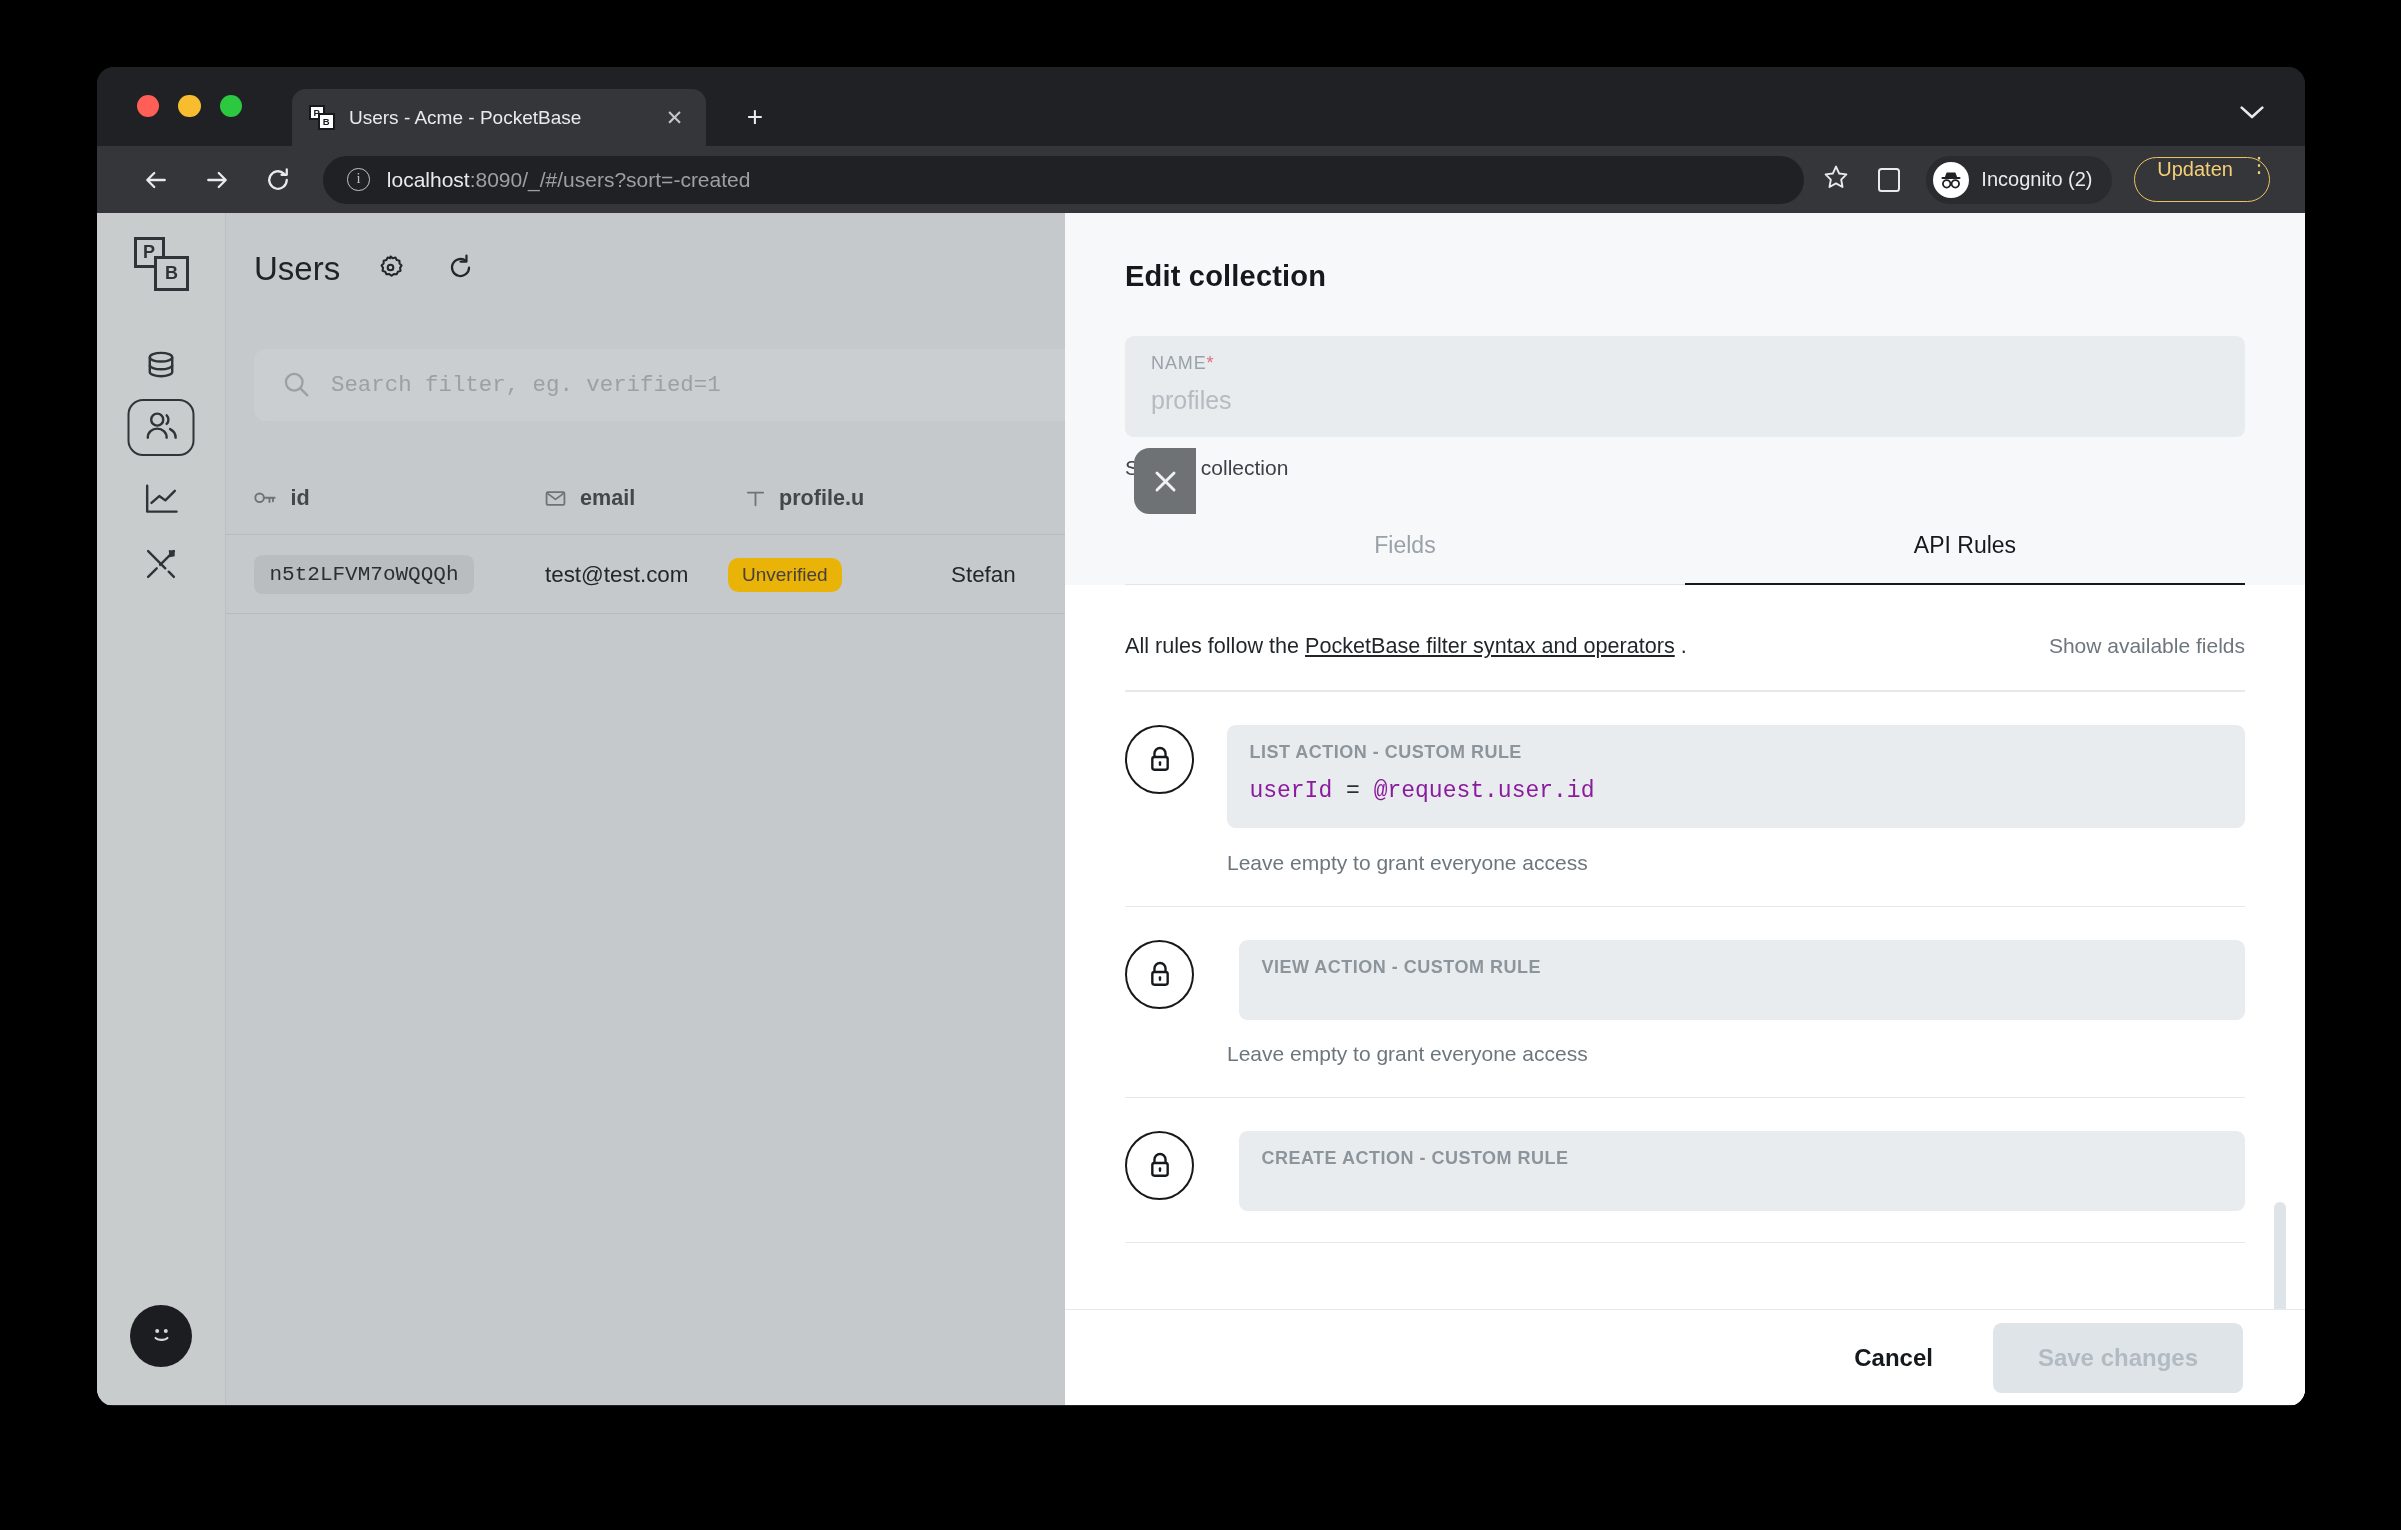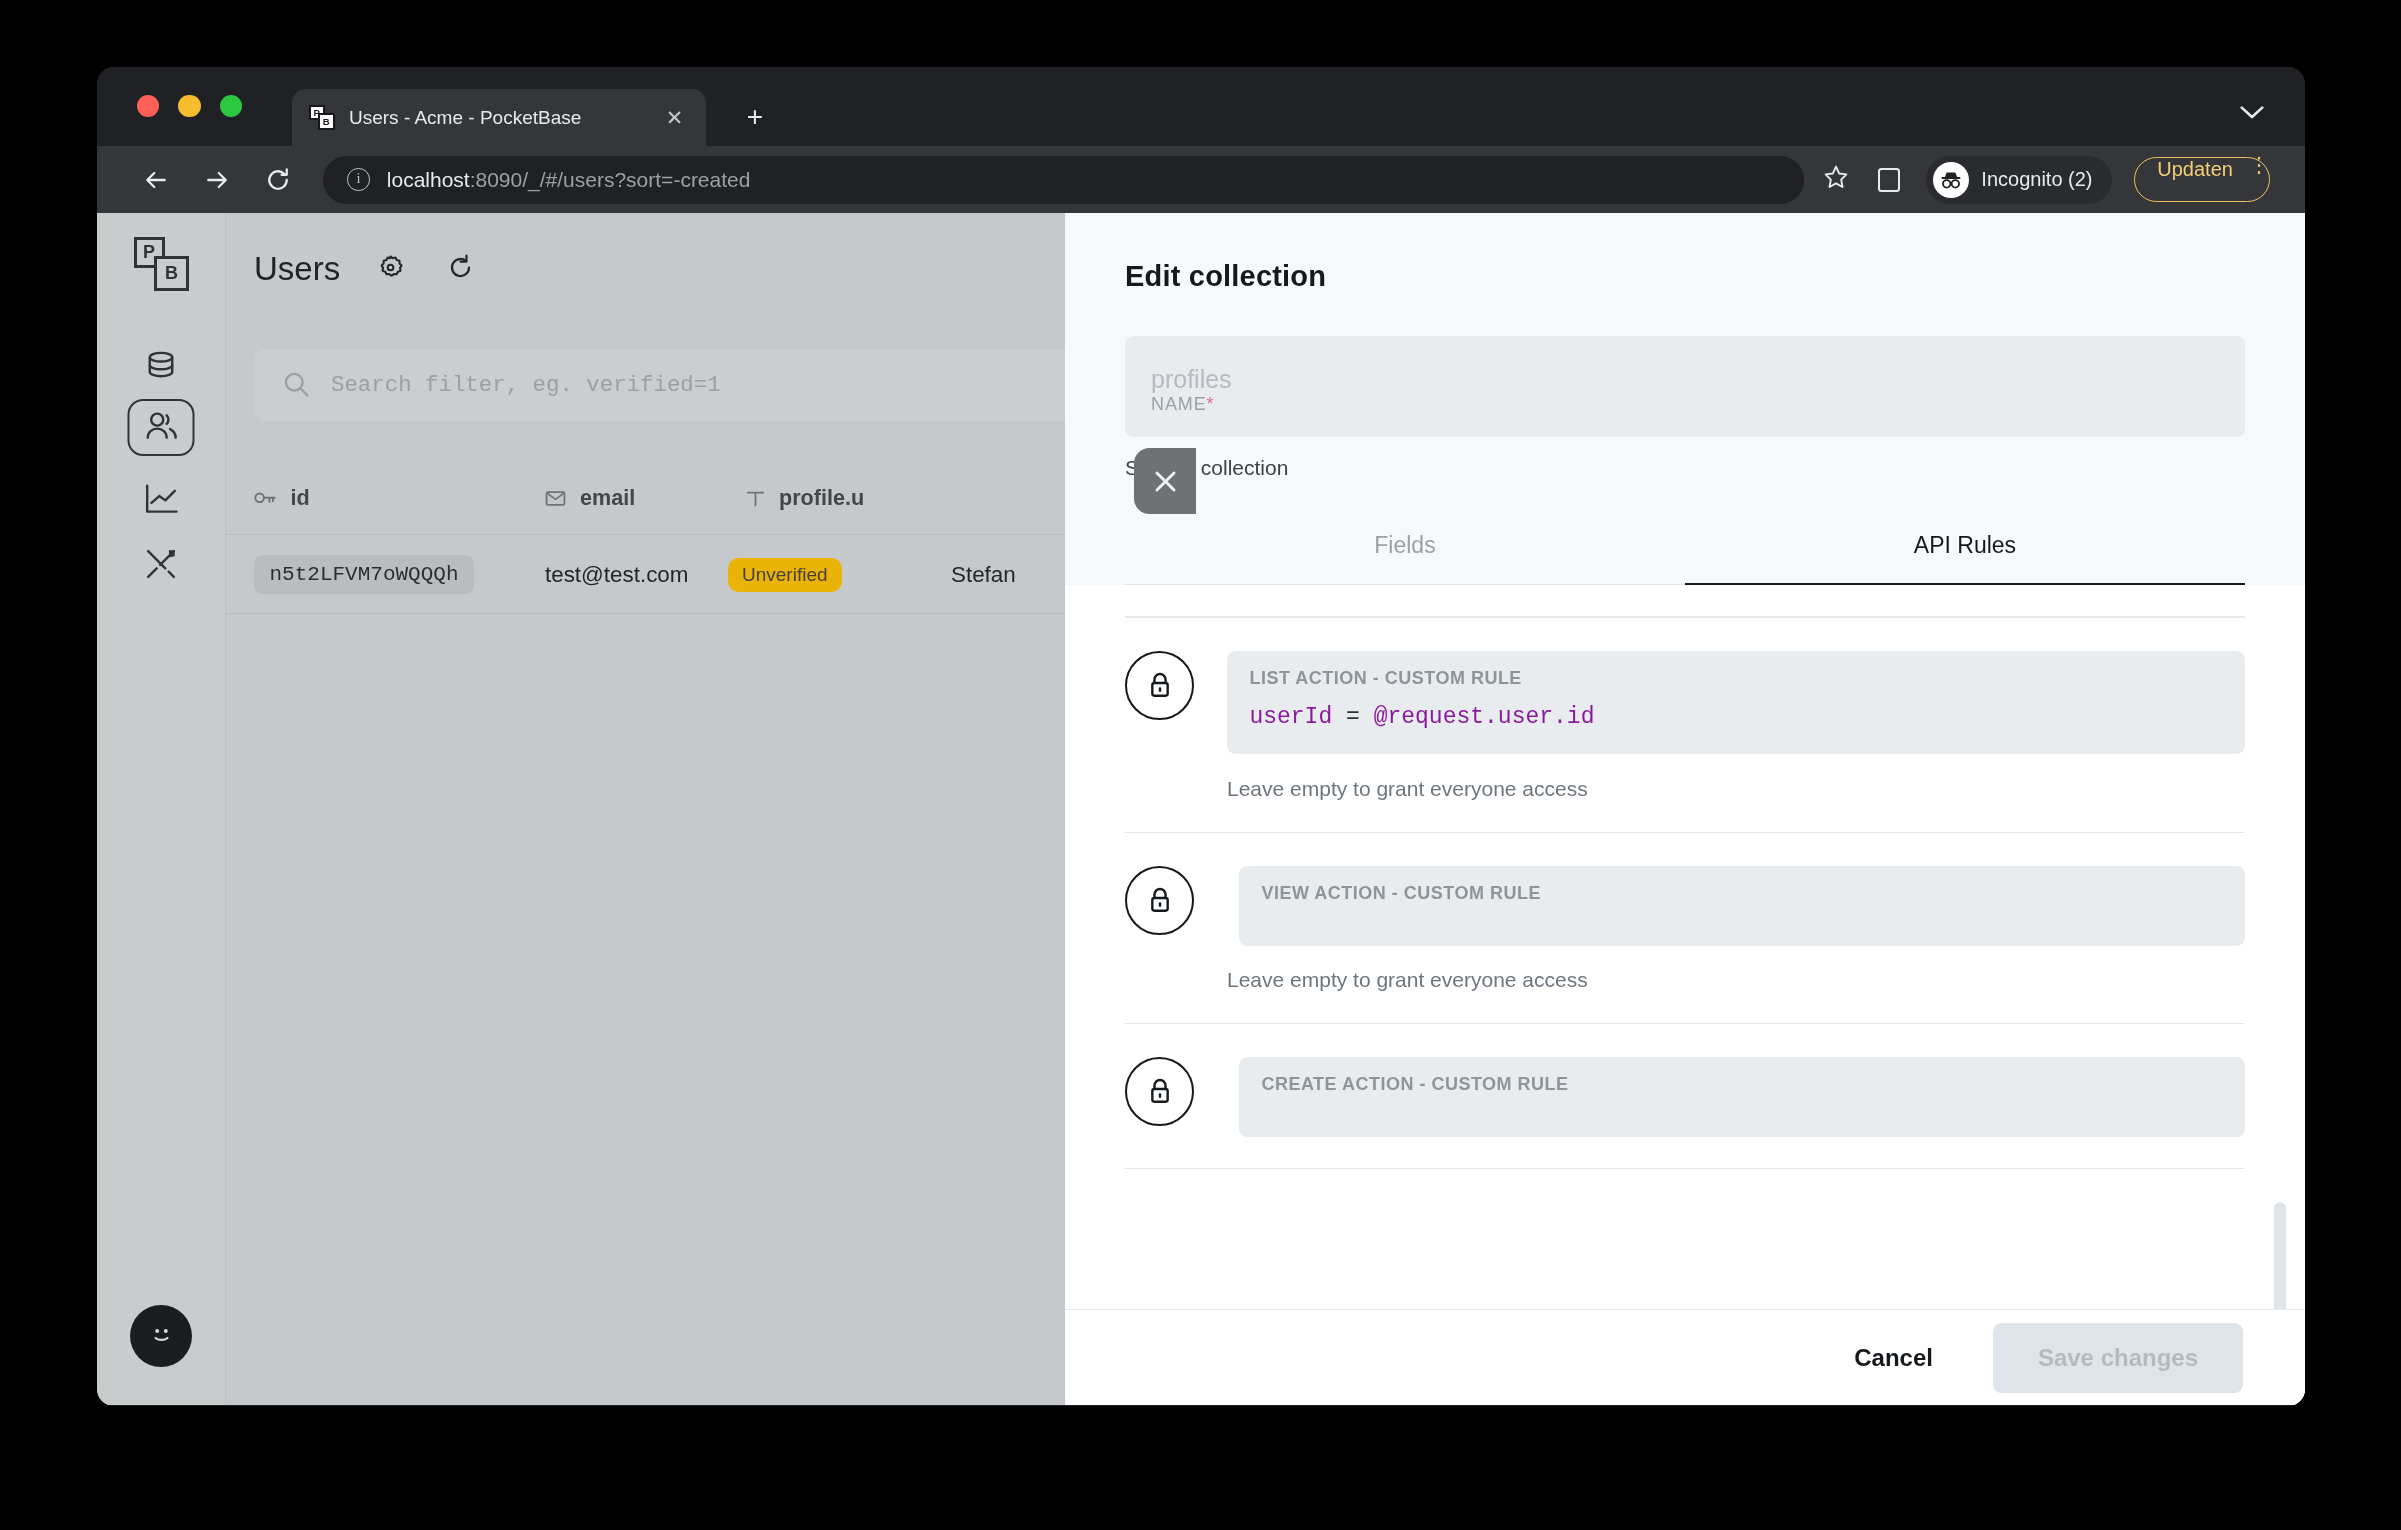--- a/index.html
+++ b/index.html
@@ -640,36 +640,40 @@
         <path d="M7 7 L27 27 M27 7 L7 27" stroke-width="3.4" stroke-linecap="round"></path>
       </svg>
     </div>
 
     <div id="edit-panel">
 
       <div id="panel-top">
         <div id="panel-heading">Edit collection</div>
 
         <div id="name-field">
-          <div id="name-value">profiles</div>
           <div id="name-label">
             <span>NAME</span><span class="req">*</span>
           </div>
+          <div id="name-value">profiles</div>
         </div>
 
         <div id="system-collection-note">System collection</div>
 
         <div id="panel-tabs">
           <div class="panel-tab">Fields</div>
           <div class="panel-tab active">API Rules</div>
         </div>
       </div>
 
       <div id="panel-body">
 
+        <div id="rules-intro">
+          <div id="rules-intro-text"><span>All rules follow the </span><a href="#">PocketBase filter syntax and operators</a><span> .</span></div>
+          <div id="show-available-fields">Show available fields</div>
+        </div>
 
         <div id="rules-divider"></div>
 
         <div class="rule-block">
           <div class="rule-lock">
             <svg width="26" height="29" viewBox="0 0 30 34" fill="none">
               <path d="M8.5 14 V10 a6.5 6.5 0 0 1 13 0 v4" stroke="#16191c" stroke-width="2.8"></path>
               <rect x="6" y="14" width="18" height="15" rx="2.5" stroke="#16191c" stroke-width="2.8"></rect>
               <rect x="13.6" y="19" width="2.8" height="5.5" rx="1.2" fill="#16191c"></rect>
             </svg>

